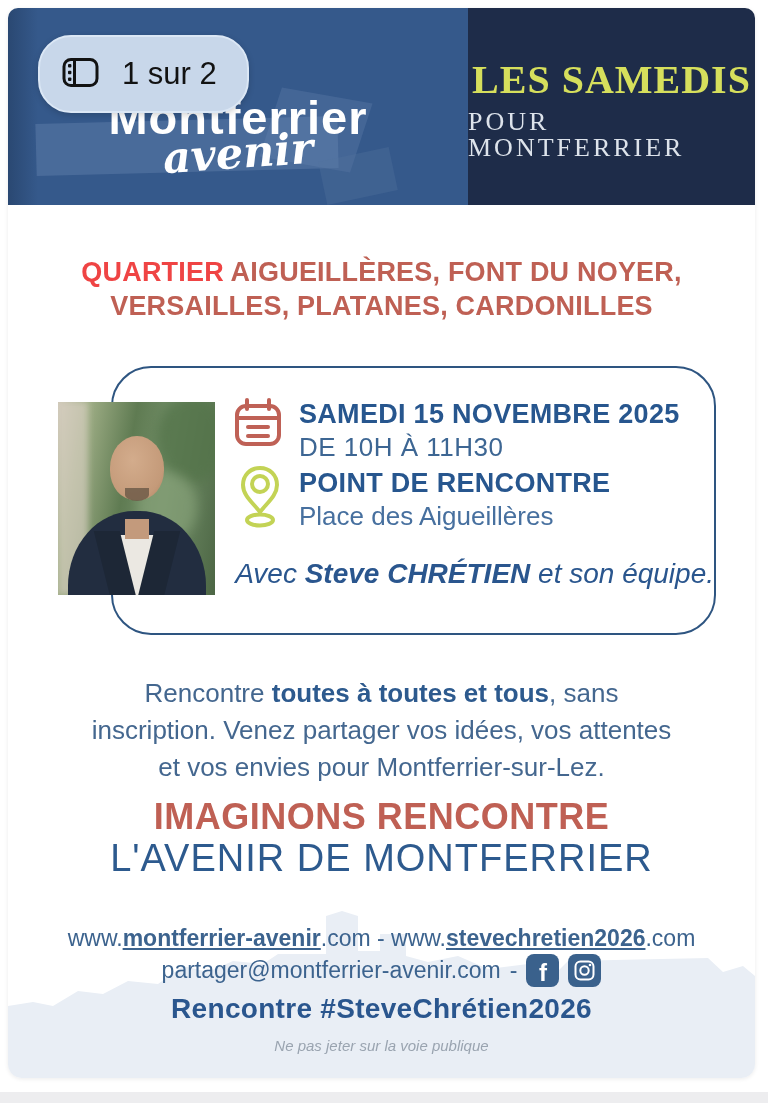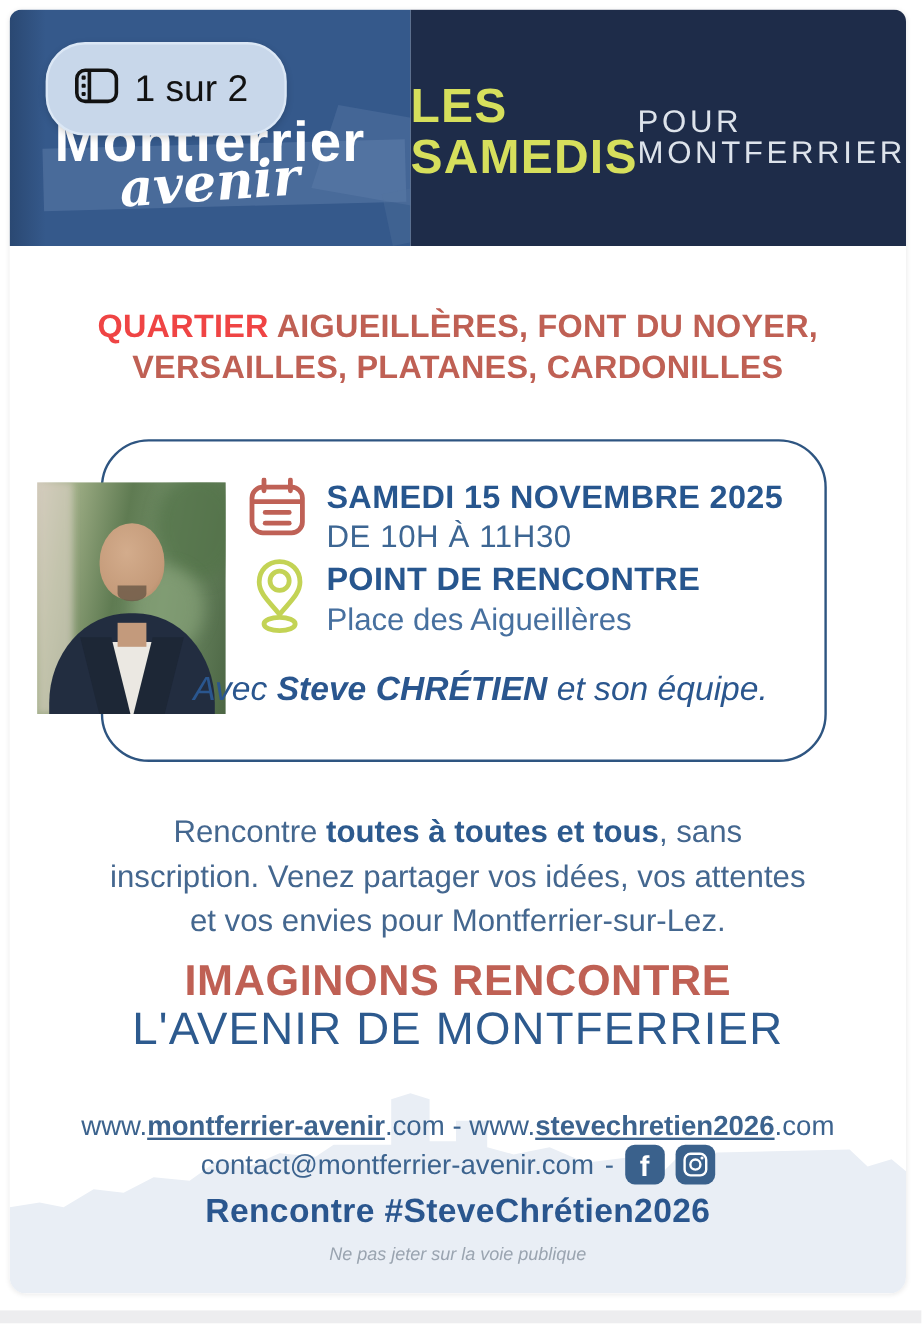--- a/index.html
+++ b/index.html
@@ -27,46 +27,46 @@
   .logo1 {
     position:absolute; top:86px; width:100%; text-align:center;
     font-size:47px; font-weight:700; color:#fff; letter-spacing:1px; line-height:1;
   }
   .logo2 {
     position:absolute; top:124px; width:100%; text-align:center;
     font-family:"DejaVu Serif", serif; font-style:italic; font-weight:700;
     font-size:43px; color:#fff; transform:rotate(-4deg); line-height:1;
   }
   .header-right {
-    flex:1; background:#1e2c49; display:flex; 
-    align-items:center; justify-content:center; padding-top:6px;
+    flex:1; background:#1e2c49; display:flex; flex-direction:column;
+    align-items:center; justify-content:center; padding-top:6px;font-family:Liberation Serif, serif;
   }
   .les-samedis { font-size:40px; font-weight:700; color:#d6df5c; letter-spacing:1px; line-height:1.05; }
   .pour-montferrier { margin-top:8px; font-size:26px; font-weight:400; color:#dde3eb; letter-spacing:3px; line-height:1; }
 
   
   .pill {
     position:absolute; left:30px; top:27px; height:78px; padding:0 30px 0 22px;
     background:#c8d7ea; border:2px solid #dbe7f5; border-radius:33px;
-    display:flex; align-items:center; gap:13px; z-index:6;
+    display:flex; align-items:center; gap:23px; z-index:6;
     box-shadow:0 2px 6px rgba(0,0,0,0.18); cursor:default;
   }
   .pill-text { font-size:31px; color:#121212; }
 
   
   .quartier {
     position:absolute; top:247px; width:100%; text-align:center;
     font-weight:700; font-size:27px; line-height:34px; letter-spacing:.2px;
   }
   .q-blue { color:#ef4444; }
   .q-red  { color:#bf6054; }
 
   
   .card {
-    position:absolute; left:76px; top:358px; width:605px; height:269px;
+    position:absolute; left:103px; top:358px; width:605px; height:269px;
     border:2px solid #2e5581; border-radius:40px;
   }
   .photo {
     position:absolute; left:-55px; top:34px; width:157px; height:193px;
     overflow:hidden; background:linear-gradient(100deg,#cfc8b8 0%,#9fae86 16%,#5f7b52 42%,#74906a 64%,#4c6644 100%);
   }
   .photo .wall  { position:absolute; left:0; top:0; width:30px; height:100%; background:#d8cfc2; opacity:.65; filter:blur(3px); }
   .photo .leaf1 { position:absolute; right:-12px; top:-8px; width:70px; height:90px; border-radius:50%; background:#54744a; opacity:.8; filter:blur(6px); }
   .photo .leaf2 { position:absolute; right:18px; top:70px; width:60px; height:70px; border-radius:50%; background:#86a178; opacity:.7; filter:blur(6px); }
   .photo .jacket {
@@ -87,21 +87,21 @@
   }
   .photo .goatee { position:absolute; top:86px; left:67px; width:24px; height:13px; background:#6f5c49; opacity:.85; border-radius:0 0 50% 50%; }
 
   .cal-icon  { position:absolute; left:121px; top:30px; }
   .date-text { position:absolute; left:186px; top:31px; font-size:27px; font-weight:700; color:#27568e; letter-spacing:.3px; }
   .time-text { position:absolute; left:186px; top:64px; font-size:26px; color:#3d6693; letter-spacing:.5px; }
   .pin-icon  { position:absolute; left:126px; top:96px; }
   .place-label { position:absolute; left:186px; top:100px; font-size:27px; font-weight:700; color:#27568e; letter-spacing:.3px; }
   .place-value { position:absolute; left:186px; top:133px; font-size:26px; color:#47709f; }
   .with-line {
-    position:absolute; left:0; right:0; top:190px; text-align:left; padding-left:75px;
+    position:absolute; left:0; right:0; top:190px; text-align:right; padding-left:75px;
     font-style:italic; font-size:28px; color:#2a568e;
   }
   .with-name { font-weight:700; }
 
   
   .description { position:absolute; top:667px; width:100%; text-align:center; font-size:26px; line-height:37px; color:#44678f; }
   .desc-bold { font-weight:700; color:#2d5a8e; }
 
   
   .slogan1 { position:absolute; top:788px; width:100%; text-align:center; font-size:36px; font-weight:700; color:#bf6054; letter-spacing:.5px; }
@@ -214,21 +214,21 @@
   <div class="slogan1">IMAGINONS RENCONTRE</div>
   <div class="slogan2">L'AVENIR DE MONTFERRIER</div>
 
   <svg class="skyline" viewBox="0 0 747 172" preserveAspectRatio="none">
     <path fill="#E9EEF5" d="M0,172 L0,100 L25,96 L45,100 L70,85 L95,88 L120,75 L150,78 L175,60 L200,66 L225,55 L255,58 L270,48 L318,48 L318,10 L334,5 L350,10 L350,45 L372,45 L372,28 L398,28 L398,50 L420,56 L450,50 L480,63 L520,58 L545,70 L560,55 L700,52 L715,66 L735,60 L747,70 L747,172 Z"></path>
   </svg>
 
   <div class="footer-links"><span>www.</span><span class="fw-b">montferrier-avenir</span><span>.com</span><span> - </span><span>www.</span><span class="fw-b">stevechretien2026</span><span>.com</span></div>
 
   <div class="footer-line2">
-    <span>contact@montferrier-avenir.com</span>
+    <span>partager@montferrier-avenir.com</span>
     <span> - </span>
     <span class="social">
         <span class="fb-glyph">f</span>
       </span>
     <span class="social">
       <svg width="21" height="21" viewBox="0 0 21 21" fill="none">
         <rect x="1.5" y="1.5" width="18" height="18" rx="5" stroke="#fff" stroke-width="2"></rect>
         <circle cx="10.5" cy="10.5" r="4.2" stroke="#fff" stroke-width="2"></circle>
         <circle cx="16" cy="5" r="1.3" fill="#fff"></circle>
       </svg>

